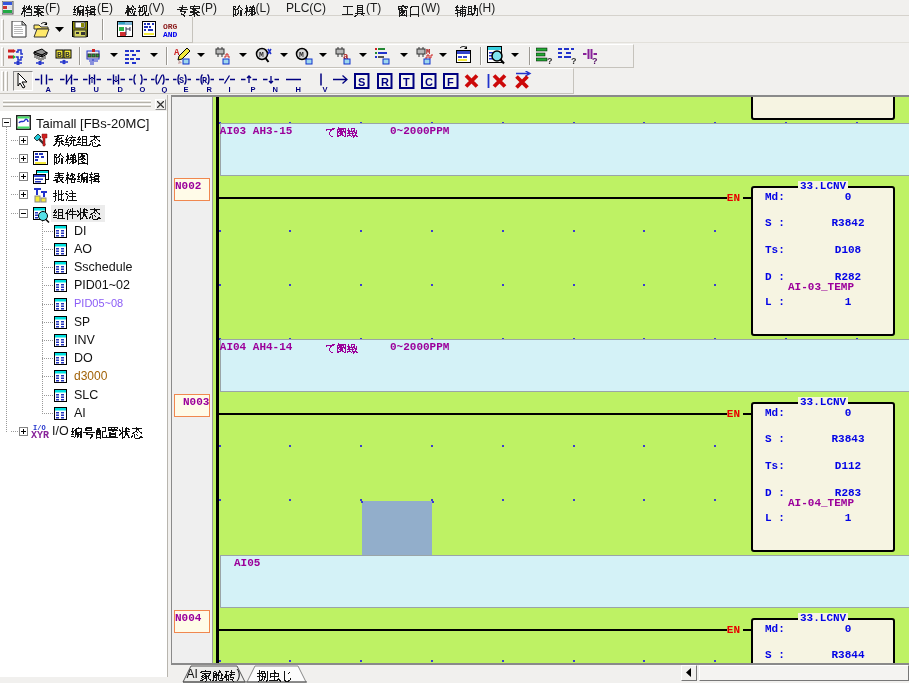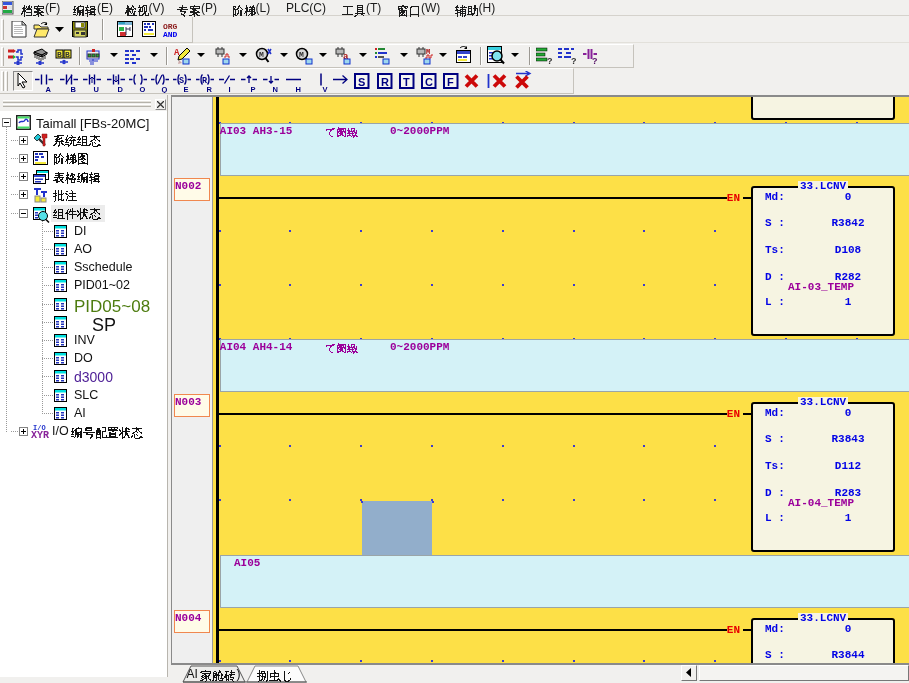--- a/index.html
+++ b/index.html
@@ -640,37 +640,37 @@
 <rect x="1" y="1" width="11" height="2.5" fill="#00e0e0"></rect>
 <g fill="#2233bb">
       <rect x="2" y="5" width="3" height="1.5"></rect>
       <rect x="7" y="5" width="3" height="1.5"></rect>
 <rect x="2" y="7.5" width="3" height="1.5"></rect>
       <rect x="7" y="7.5" width="3" height="1.5"></rect>
 <rect x="2" y="10" width="3" height="1.5"></rect>
       <rect x="7" y="10" width="3" height="1.5"></rect>
     </g>
   </svg>
-<div class="a" style="left:74px;top:296.49999999999994px;font-size:17px;color:#4d7c0f;white-space:pre">PID05~08</div>
+<div class="a" style="left:74px;top:296.49999999999994px;font-size:11px;color:#8b5cf6;white-space:pre">PID05~08</div>
 <svg class="a" style="left:42px;top:321.69999999999993px" width="11" height="2">
     <path d="M0 0.5h11" stroke="#999" stroke-dasharray="1 1"></path>
   </svg>
 <svg class="a" style="left:54px;top:315.69999999999993px" width="17" height="14">
 <rect x="0.5" y="0.5" width="12" height="12" fill="#fff" stroke="#000"></rect>
 <rect x="1" y="1" width="11" height="2.5" fill="#00e0e0"></rect>
 <g fill="#2233bb">
       <rect x="2" y="5" width="3" height="1.5"></rect>
       <rect x="7" y="5" width="3" height="1.5"></rect>
 <rect x="2" y="7.5" width="3" height="1.5"></rect>
       <rect x="7" y="7.5" width="3" height="1.5"></rect>
 <rect x="2" y="10" width="3" height="1.5"></rect>
       <rect x="7" y="10" width="3" height="1.5"></rect>
     </g>
   </svg>
-<div class="a" style="left:92px;top:314.69999999999993px;font-size:18px;color:#111;white-space:pre">SP</div>
+<div class="a" style="left:74px;top:314.69999999999993px;font-size:12px;color:#111;white-space:pre">SP</div>
 <svg class="a" style="left:42px;top:339.8999999999999px" width="11" height="2">
     <path d="M0 0.5h11" stroke="#999" stroke-dasharray="1 1"></path>
   </svg>
 <svg class="a" style="left:54px;top:333.8999999999999px" width="17" height="14">
 <rect x="0.5" y="0.5" width="12" height="12" fill="#fff" stroke="#000"></rect>
 <rect x="1" y="1" width="11" height="2.5" fill="#00e0e0"></rect>
 <g fill="#2233bb">
       <rect x="2" y="5" width="3" height="1.5"></rect>
       <rect x="7" y="5" width="3" height="1.5"></rect>
 <rect x="2" y="7.5" width="3" height="1.5"></rect>
@@ -704,21 +704,21 @@
 <rect x="1" y="1" width="11" height="2.5" fill="#00e0e0"></rect>
 <g fill="#2233bb">
       <rect x="2" y="5" width="3" height="1.5"></rect>
       <rect x="7" y="5" width="3" height="1.5"></rect>
 <rect x="2" y="7.5" width="3" height="1.5"></rect>
       <rect x="7" y="7.5" width="3" height="1.5"></rect>
 <rect x="2" y="10" width="3" height="1.5"></rect>
       <rect x="7" y="10" width="3" height="1.5"></rect>
     </g>
   </svg>
-<div class="a" style="left:74px;top:369.2999999999999px;font-size:14px;color:#4c1d95;white-space:pre">d3000</div>
+<div class="a" style="left:74px;top:369.2999999999999px;font-size:12px;color:#a16207;white-space:pre">d3000</div>
 <svg class="a" style="left:42px;top:394.4999999999999px" width="11" height="2">
     <path d="M0 0.5h11" stroke="#999" stroke-dasharray="1 1"></path>
   </svg>
 <svg class="a" style="left:54px;top:388.4999999999999px" width="17" height="14">
 <rect x="0.5" y="0.5" width="12" height="12" fill="#fff" stroke="#000"></rect>
 <rect x="1" y="1" width="11" height="2.5" fill="#00e0e0"></rect>
 <g fill="#2233bb">
       <rect x="2" y="5" width="3" height="1.5"></rect>
       <rect x="7" y="5" width="3" height="1.5"></rect>
 <rect x="2" y="7.5" width="3" height="1.5"></rect>
@@ -754,21 +754,21 @@
 <div class="a mono" style="left:31px;top:431.5px;font-size:10px;line-height:7px;color:#882299">XYR</div>
 <div class="a" style="left:52px;top:424.0px;font-size:12.5px;color:#111">I/O</div>
 <svg class="a" style="left:71px;top:424.5px;color:#111" width="72" height="15" fill="#111">
     <use href="#c7f16" x="0"></use>
     <use href="#c53f7" x="12"></use>
     <use href="#c914d" x="24"></use>
     <use href="#c7f6e" x="36"></use>
     <use href="#c72b6" x="48"></use>
     <use href="#c6001" x="60"></use>
   </svg>
-<div class="a" style="left:171px;top:95px;width:738px;height:570px;background:#fde047;border-top:2px solid #8a8a8a;border-left:1px solid #8a8a8a;border-bottom:2px solid #8a8a8a;overflow:hidden">
+<div class="a" style="left:171px;top:95px;width:738px;height:570px;background:#bef264;border-top:2px solid #8a8a8a;border-left:1px solid #8a8a8a;border-bottom:2px solid #8a8a8a;overflow:hidden">
 <div class="a" style="left:0;top:0;width:40.5px;height:566px;background:#efefef;border-right:1px solid #9a9a9a"></div>
 <div class="a" style="left:43.5px;top:0;width:3px;height:566px;background:#000"></div>
 <div class="a dot" style="left:46.5px;top:25px"></div>
 <div class="a dot" style="left:117.30000000000001px;top:25px"></div>
 <div class="a dot" style="left:188.10000000000002px;top:25px"></div>
 <div class="a dot" style="left:258.9px;top:25px"></div>
 <div class="a dot" style="left:329.7px;top:25px"></div>
 <div class="a dot" style="left:400.5px;top:25px"></div>
 <div class="a dot" style="left:471.29999999999995px;top:25px"></div>
 <div class="a dot" style="left:542.0999999999999px;top:25px"></div>
@@ -853,21 +853,21 @@
     <div class="a mono pur" style="left:616px;top:185px">AI-03_TEMP</div>
 <div class="a" style="left:47.5px;top:242px;width:690px;height:53px;background:#d4f2f7;border:1px solid #9aa5a8;border-right:none"></div>
     <div class="a mono pur" style="left:47.80000000000001px;top:245px">AI04 AH4-14</div>
     <svg class="a" style="left:153px;top:244.2px;color:#9b009b" width="33" height="14" fill="#9b009b">
       <use href="#s3066" x="0"></use>
       <use href="#s960c" x="11"></use>
       <use href="#s7dfb" x="22"></use>
     </svg>
     <div class="a mono pur" style="left:218px;top:245px">0~2000PPM</div>
 <div class="a" style="left:2px;top:297px;width:36px;height:23px;background:#fffbe8;border:1px solid #f0874f"></div>
-    <div class="a mono pur" style="left:3px;top:299.5px">N003</div>
+    <div class="a mono pur" style="left:11px;top:299.5px">N003</div>
 <div class="a" style="left:46.5px;top:316px;width:508.5px;height:2px;background:#000"></div>
     <div class="a mono red" style="left:554.8px;top:312px">EN</div>
     <div class="a" style="left:570.5px;top:316px;width:8px;height:2px;background:#000"></div>
 <div class="a" style="left:578.5px;top:305px;width:144px;height:149.5px;background:#f6f4e2;border:2px solid #000;border-radius:3px"></div>
     <div class="a mono blu" style="left:626px;top:300px;background:#f6f4e2;padding:0 2px">33.LCNV</div>
     <div class="a mono blu" style="left:593px;top:310.5px">Md:</div>
     <div class="a mono blu" style="left:616px;top:310.5px;width:120px;text-align:center">0</div>
     <div class="a mono blu" style="left:593px;top:336.7px">S :</div>
     <div class="a mono blu" style="left:616px;top:336.7px;width:120px;text-align:center">R3843</div>
     <div class="a mono blu" style="left:593px;top:363.5px">Ts:</div>

